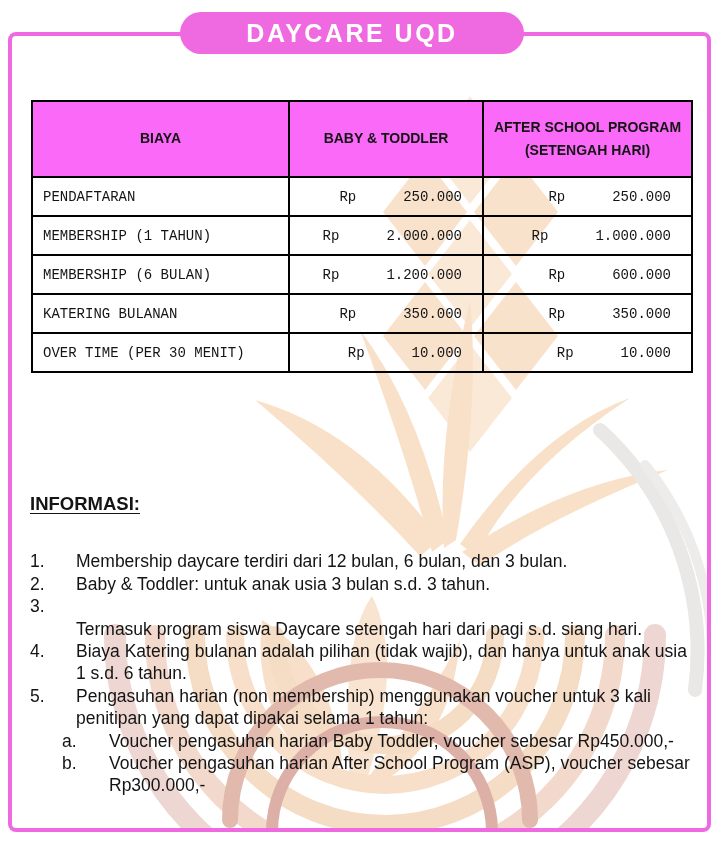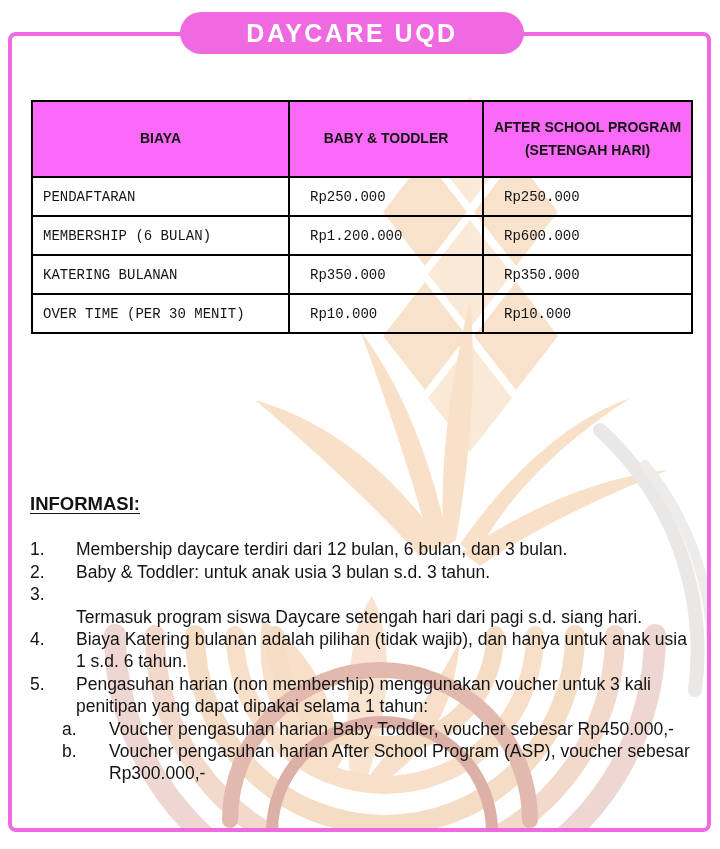--- a/index.html
+++ b/index.html
@@ -72,37 +72,37 @@
   }
   table.fees td{
     height:39px;
     background:transparent;
     vertical-align:middle;
     padding:0 10px;
     font-family:Liberation Mono, monospace;
   }
   td.money{padding:0;}
   .money-wrap{
-    display:flex;justify-content:flex-start;align-items:center;
-    padding:0 10px;height:100%;
+    display:flex;justify-content:flex-end;align-items:center;
+    padding:0 10px;height:100%;gap:47px;
   }
   
   .info{
     position:absolute;
     left:30px;top:493px;
     width:664px;
     font-size:17.5px;
     line-height:22.4px;
   }
   .info-heading{
     font-size:18.5px;
     font-weight:bold;
     text-decoration:underline;
     text-underline-offset:3px;
-    margin-bottom:23px;
+    margin-bottom:35px;
   }
   .li{display:flex;}
   .li .marker{flex:0 0 26px;}
   .li .txt{flex:1;margin-left:20px;}
   .sublist{margin-left:32px;}
   .sub .marker{flex:0 0 27px;}
 </style>
 </head>
 <body>
 
@@ -180,20 +180,35 @@
             </div>
           </td>
         <td class="money">
             <div class="money-wrap">
               <span>Rp</span>
               <span>250.000</span>
             </div>
           </td>
       </tr>
       <tr>
+        <td>MEMBERSHIP (1 TAHUN)</td>
+        <td class="money">
+            <div class="money-wrap">
+              <span>Rp</span>
+              <span>2.000.000</span>
+            </div>
+          </td>
+        <td class="money">
+            <div class="money-wrap">
+              <span>Rp</span>
+              <span>1.000.000</span>
+            </div>
+          </td>
+      </tr>
+      <tr>
         <td>MEMBERSHIP (6 BULAN)</td>
         <td class="money">
             <div class="money-wrap">
               <span>Rp</span>
               <span>1.200.000</span>
             </div>
           </td>
         <td class="money">
             <div class="money-wrap">
               <span>Rp</span>

